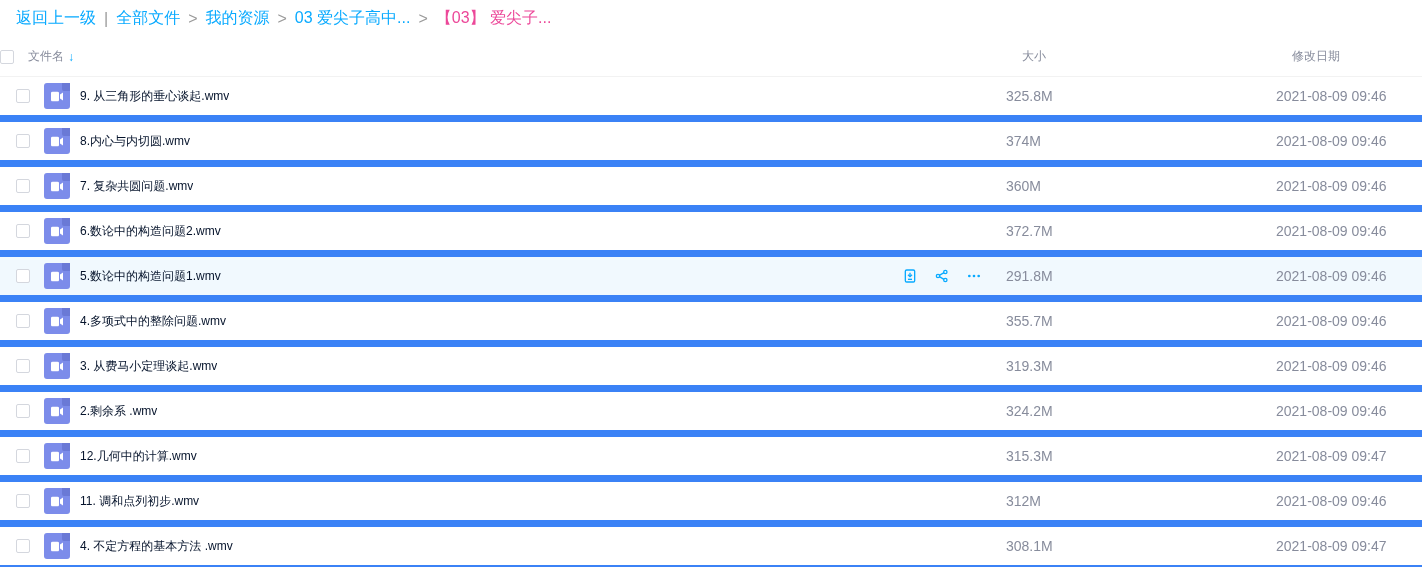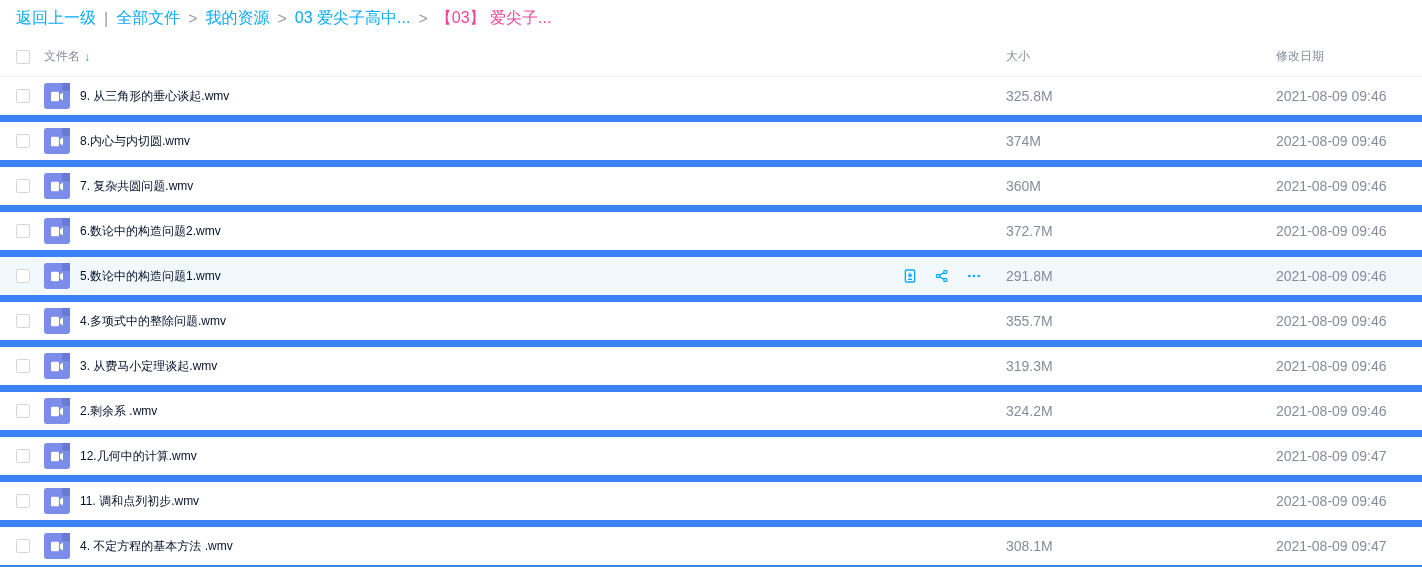--- a/index.html
+++ b/index.html
@@ -21,21 +21,21 @@
   .breadcrumb .sep { color: #999; margin: 0 4px; }
   .breadcrumb .current { color: #ec4899; }
 
   .table-header {
     display: flex;
     align-items: center;
     height: 40px;
     border-bottom: 1px solid #f2f2f2;
     color: #878c9c;
     font-size: 12px;
-    padding: 0 16px;
+    padding: 0 0;
   }
   .col-check { width: 28px; display: flex; align-items: center; }
   .col-name  { flex: 1; display: flex; align-items: center; min-width: 0; }
   .col-size  { width: 270px; }
   .col-date  { width: 130px; }
 
   .checkbox {
     width: 14px; height: 14px;
     border: 1px solid #d4d7de;
     border-radius: 2px;
@@ -314,37 +314,39 @@
       <div class="file-icon">
           <svg width="12" height="10" viewBox="0 0 12 10">
   <rect x="0" y="0" width="8" height="10" rx="1.5" fill="#fff"></rect>
   <path d="M9 3 L12 1 L12 9 L9 7 Z" fill="#fff"></path>
 </svg>
         </div>
       <span class="file-name">12.几何中的计算.wmv</span>
       <div style="flex:1"></div>
 
     </div>
+    <div class="col-size">315.3M</div>
     <div class="col-date">2021-08-09 09:47</div>
   </div>
     <div class="row">
     <div class="col-check">
       <div class="checkbox"></div>
     </div>
     <div class="col-name">
       <div class="file-icon">
           <svg width="12" height="10" viewBox="0 0 12 10">
   <rect x="0" y="0" width="8" height="10" rx="1.5" fill="#fff"></rect>
   <path d="M9 3 L12 1 L12 9 L9 7 Z" fill="#fff"></path>
 </svg>
         </div>
       <span class="file-name">11. 调和点列初步.wmv</span>
       <div style="flex:1"></div>
 
     </div>
+    <div class="col-size">312M</div>
     <div class="col-date">2021-08-09 09:46</div>
   </div>
     <div class="row">
     <div class="col-check">
       <div class="checkbox"></div>
     </div>
     <div class="col-name">
       <div class="file-icon">
           <svg width="12" height="10" viewBox="0 0 12 10">
   <rect x="0" y="0" width="8" height="10" rx="1.5" fill="#fff"></rect>

